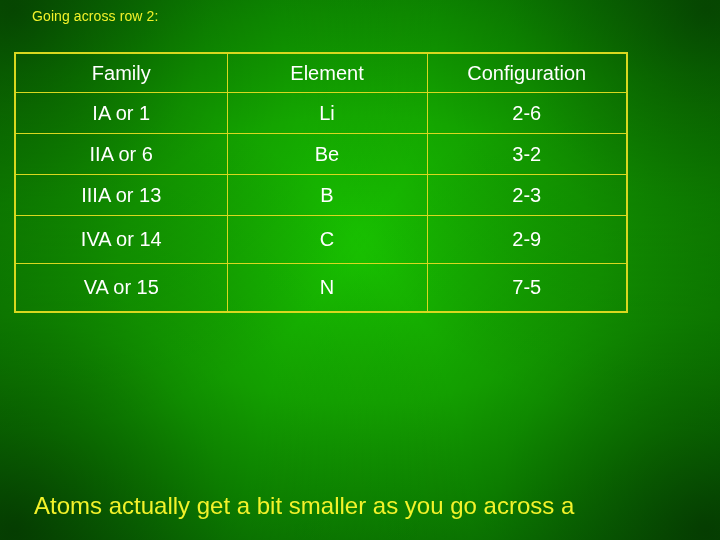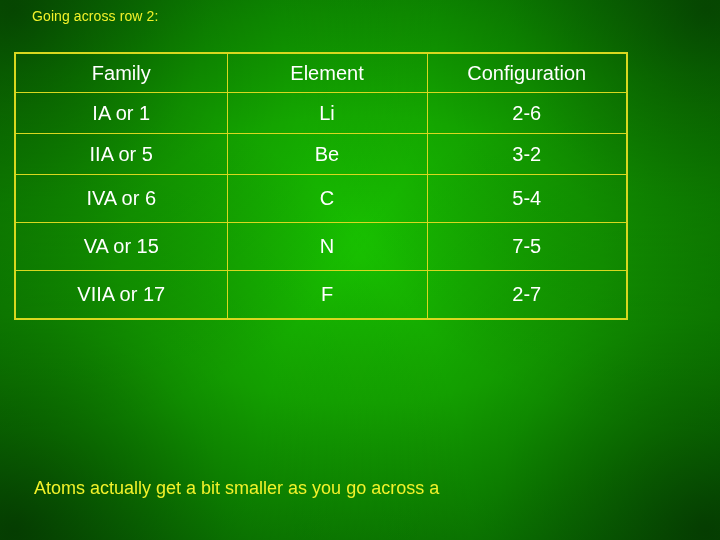--- a/index.html
+++ b/index.html
@@ -64,23 +64,23 @@
   }
   table.data col.c1 { width: 212px; }
   table.data col.c2 { width: 200px; }
   table.data col.c3 { width: 200px; }
   tr.r-head td { height: 38px; }
   tr.r-tight td { height: 40px; margin-left: 17px; }
   tr.r-tall td  { height: 47px; }
   .footer {
     position: absolute;
     left: 34px;
-    top: 476px;
+    top: 490px;
     width: 660px;
-    font-size: 18px;
+    font-size: 24px;
     color: #f2f22a;
     line-height: 1.35;
   }
 </style>
 </head>
 <body>
 
 <div class="slide">
 
   <div class="title">Going across row 2:</div>
@@ -97,38 +97,38 @@
           <td>Family</td>
           <td>Element</td>
           <td>Configuration</td>
         </tr>
         <tr class="r-tight">
           <td>IA or 1</td>
           <td>Li</td>
           <td>2-6</td>
         </tr>
         <tr class="r-tight">
-          <td>IIA or 5</td>
+          <td>IIA or 6</td>
           <td>Be</td>
           <td>3-2</td>
         </tr>
+        <tr class="r-tight">
+          <td>IIIA or 13</td>
+          <td>B</td>
+          <td>2-3</td>
+        </tr>
         <tr class="r-tall">
-          <td>IVA or 6</td>
+          <td>IVA or 14</td>
           <td>C</td>
-          <td>5-4</td>
+          <td>2-9</td>
         </tr>
         <tr class="r-tall">
           <td>VA or 15</td>
           <td>N</td>
           <td>7-5</td>
-        </tr>
-        <tr class="r-tall">
-          <td>VIIA or 17</td>
-          <td>F</td>
-          <td>2-7</td>
         </tr>
       </tbody>
     </table>
   </div>
 
   <div class="footer">
     <div>Atoms actually get a bit smaller as you go across a</div>
   </div>
 
 </div>

